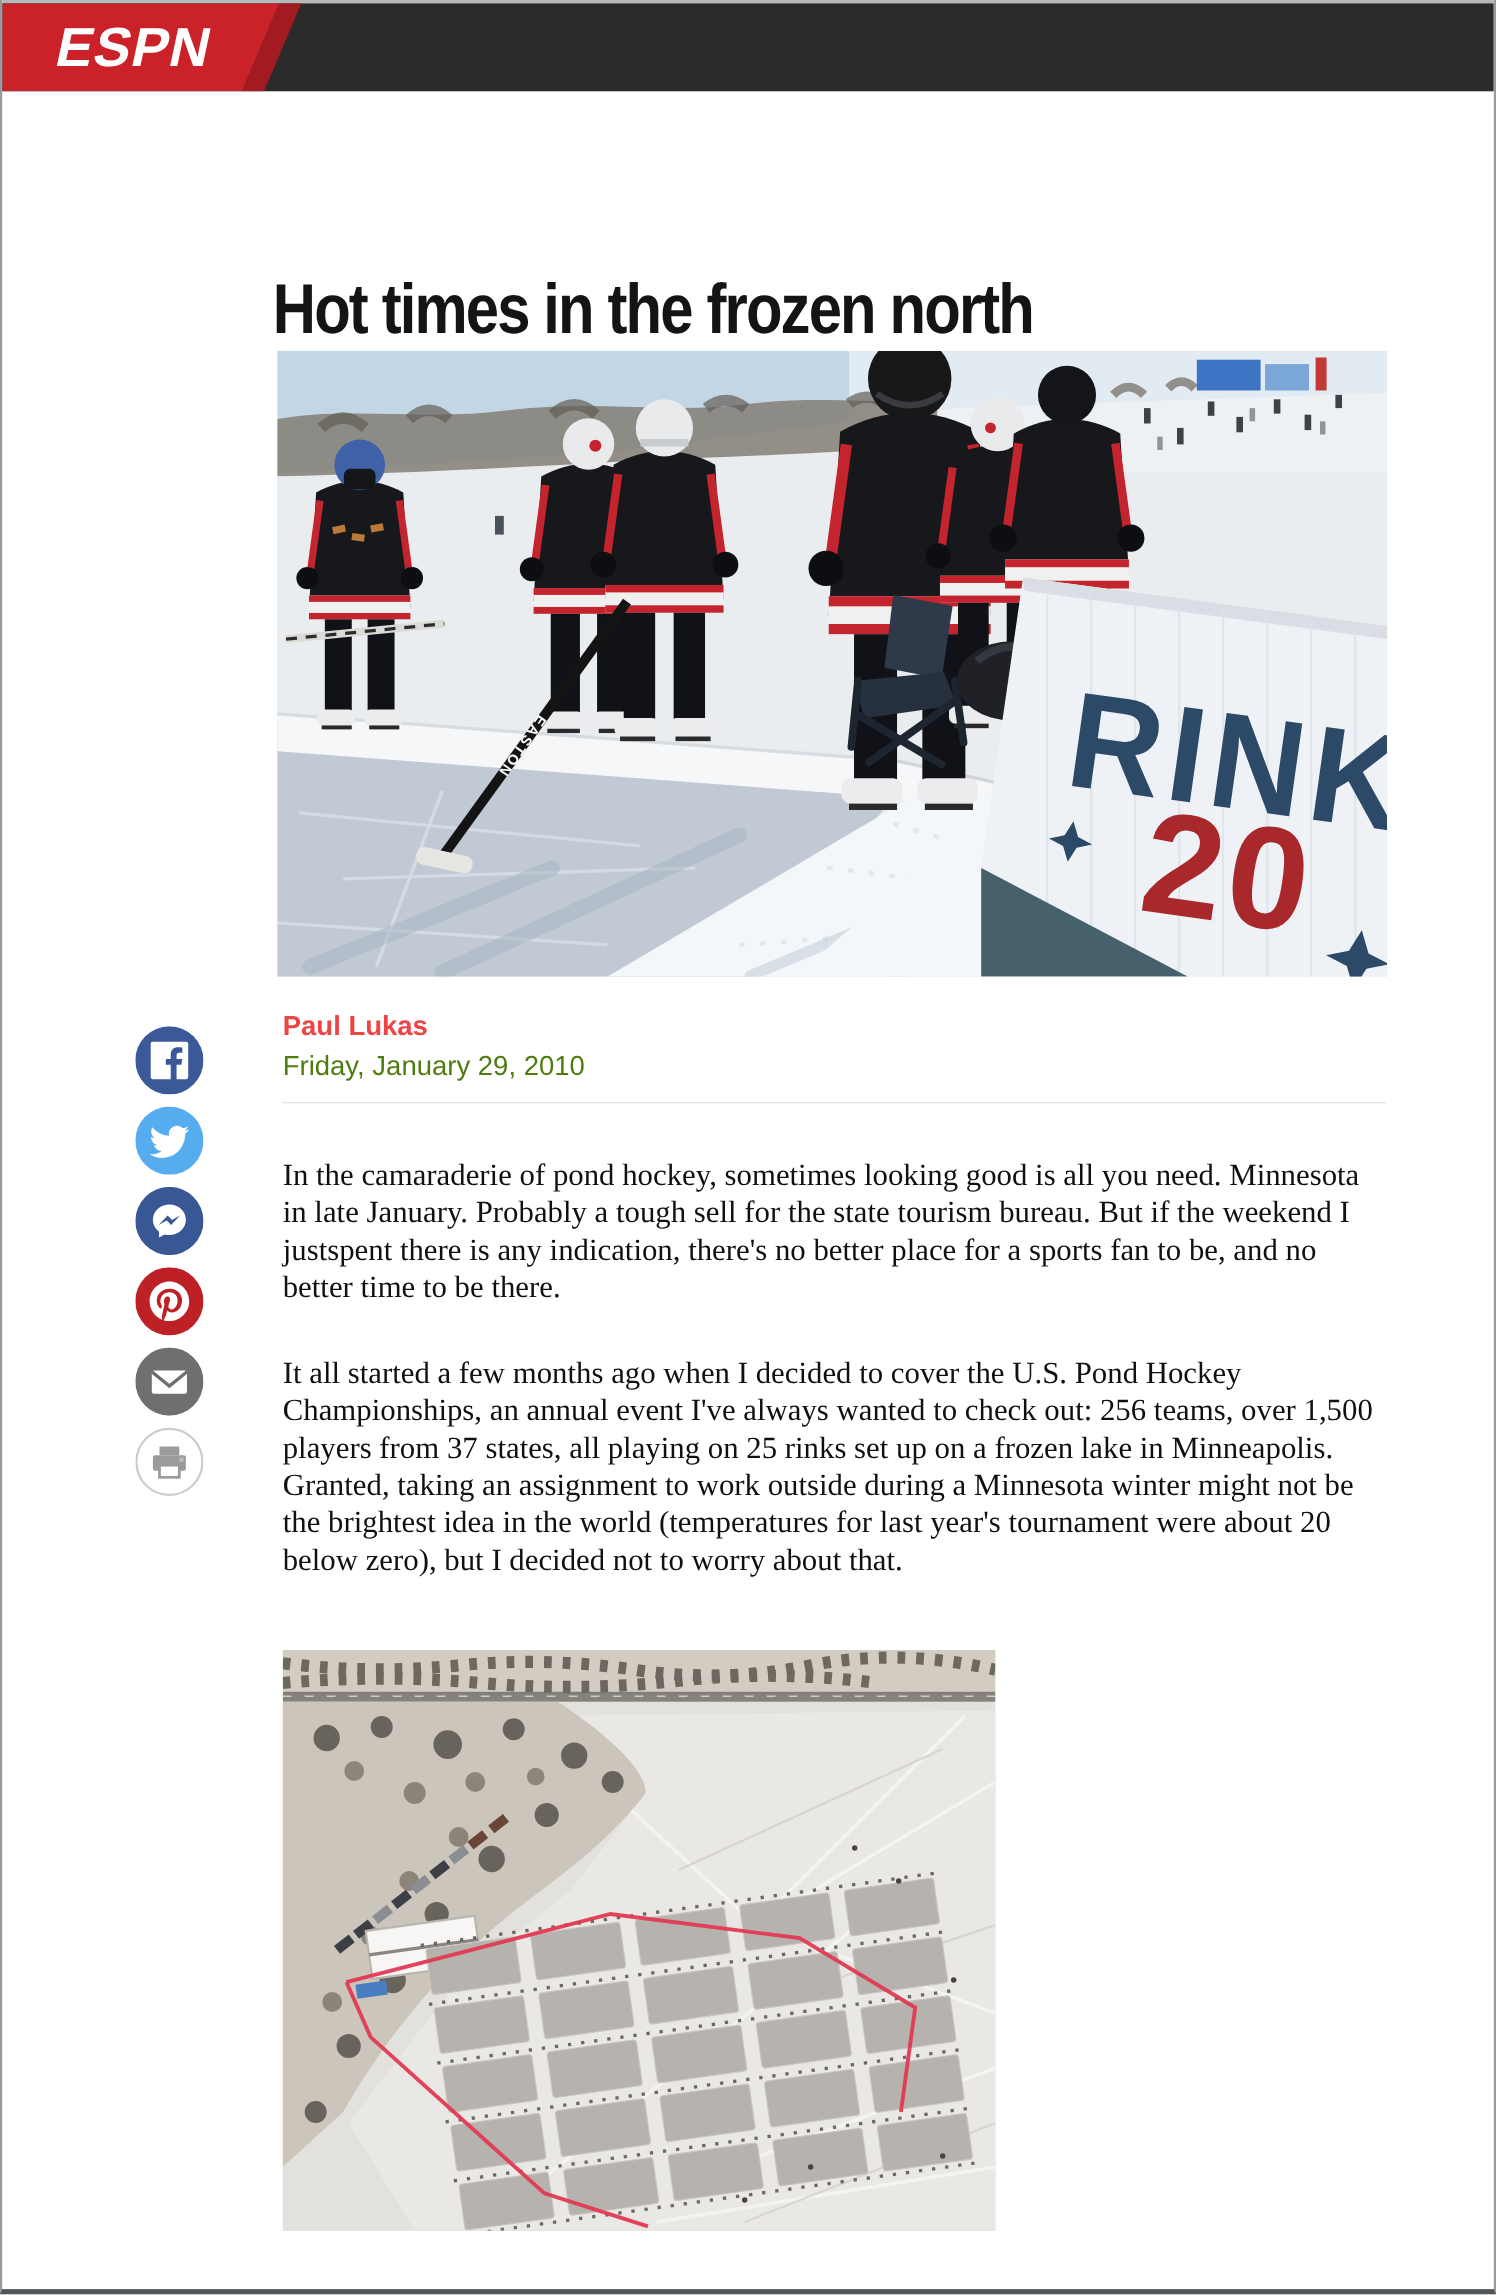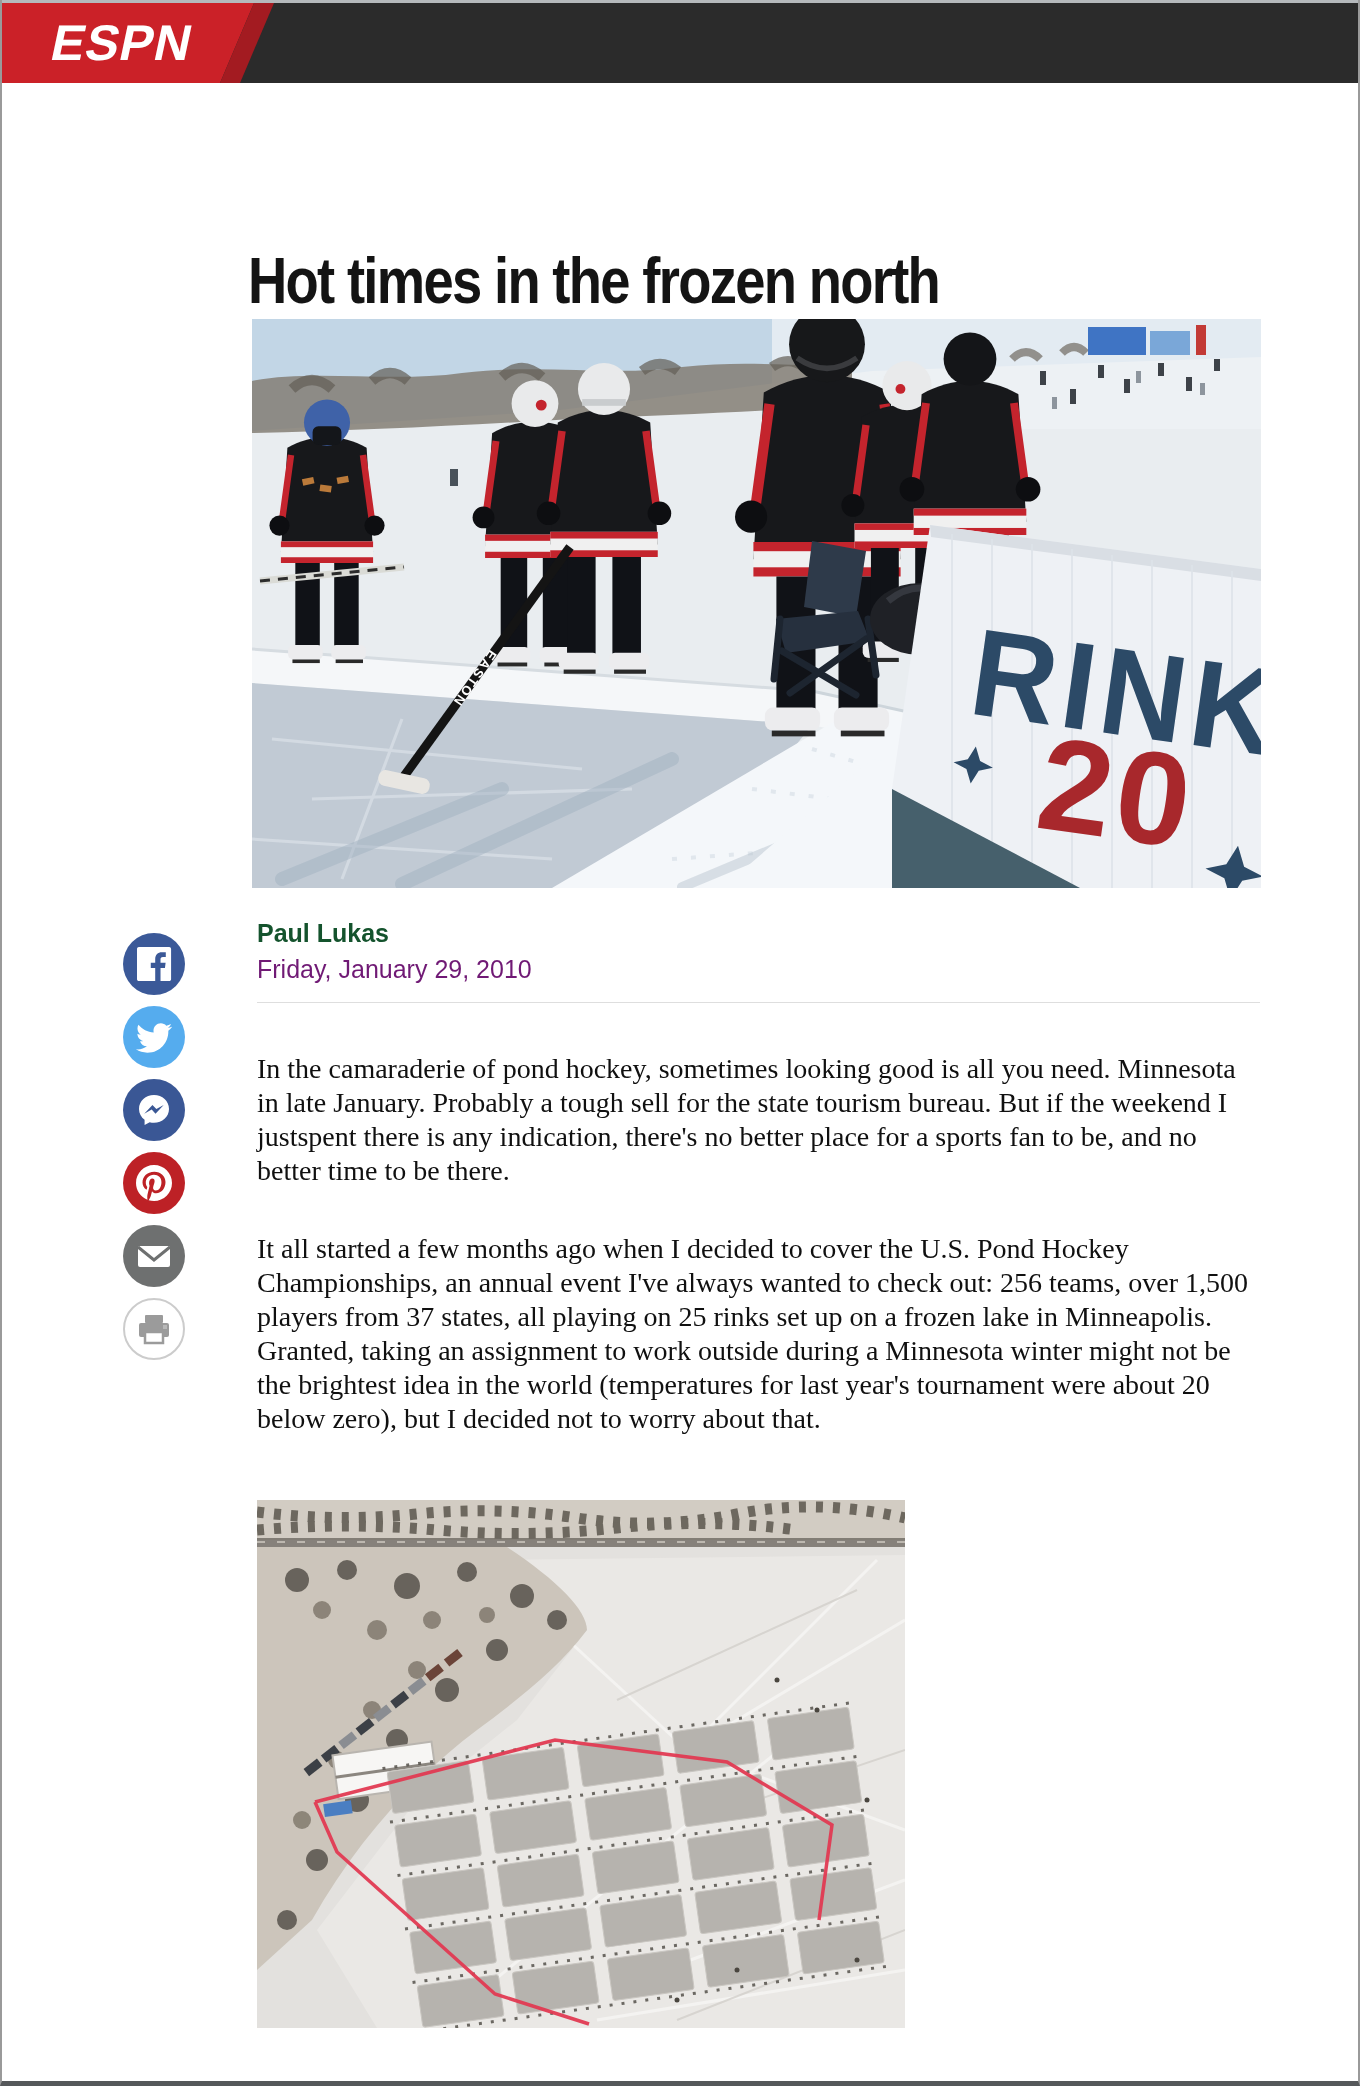--- a/index.html
+++ b/index.html
@@ -17,22 +17,22 @@
   .header .reddark{position:absolute;left:0;top:0;height:100%;width:280px;
     background:#a31b21;clip-path:polygon(252px 0,272px 0,238px 100%,218px 100%);}
   .logo-svg{position:absolute;left:22px;top:12px;}
   
   .title{
     position:absolute;left:246px;top:206px;width:1100px;
     font-size:64px;font-weight:700;color:#141414;letter-spacing:-2px;line-height:1;
     transform:scaleX(.85);transform-origin:left top;white-space:nowrap;
   }
   .hero{position:absolute;left:250px;top:319px;width:1009px;height:569px;overflow:hidden;background:#e8ecef;}
-  .byline-name{position:absolute;left:255px;top:919px;font-size:25px;font-weight:700;color:#14532d;}
-  .byline-date{position:absolute;left:255px;top:955px;font-size:25px;color:#701a75;}
+  .byline-name{position:absolute;left:255px;top:919px;font-size:25px;font-weight:700;color:#ef4444;}
+  .byline-date{position:absolute;left:255px;top:955px;font-size:25px;color:#4d7c0f;}
   .divider{position:absolute;left:255px;top:1002px;width:1003px;height:1px;background:#dedede;}
   .body-copy{position:absolute;left:255px;top:1052px;width:1004px;
     font-family:"Liberation Serif", serif;font-size:28px;line-height:34px;color:#101010;}
   .body-copy p{margin:0 0 44px 0;}
   
   .share{position:absolute;left:121px;top:933px;width:62px;}
   .share .btn{width:62px;height:62px;margin:0 0 11px 0;display:block;cursor:pointer;}
   
   .aerial{position:absolute;left:255px;top:1500px;width:648px;height:528px;overflow:hidden;background:#e3e1de;}
   .caption{position:absolute;left:920px;top:1836px;width:220px;

